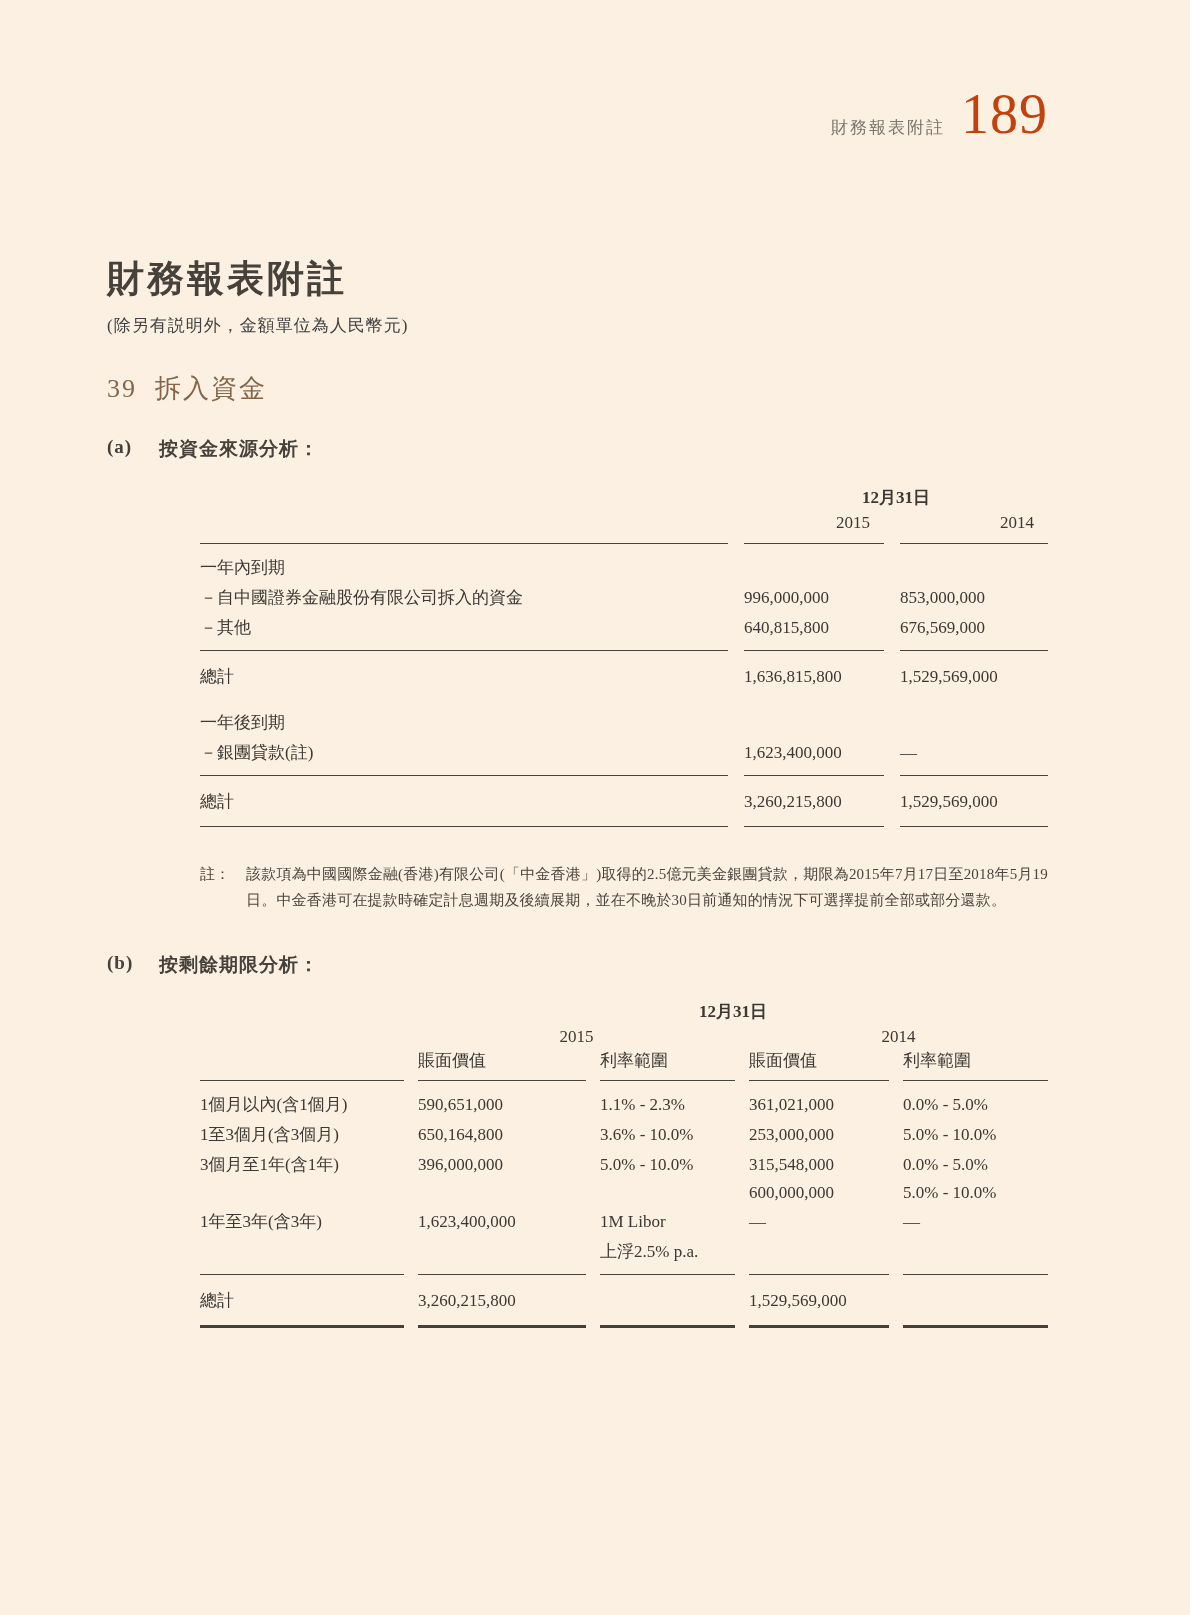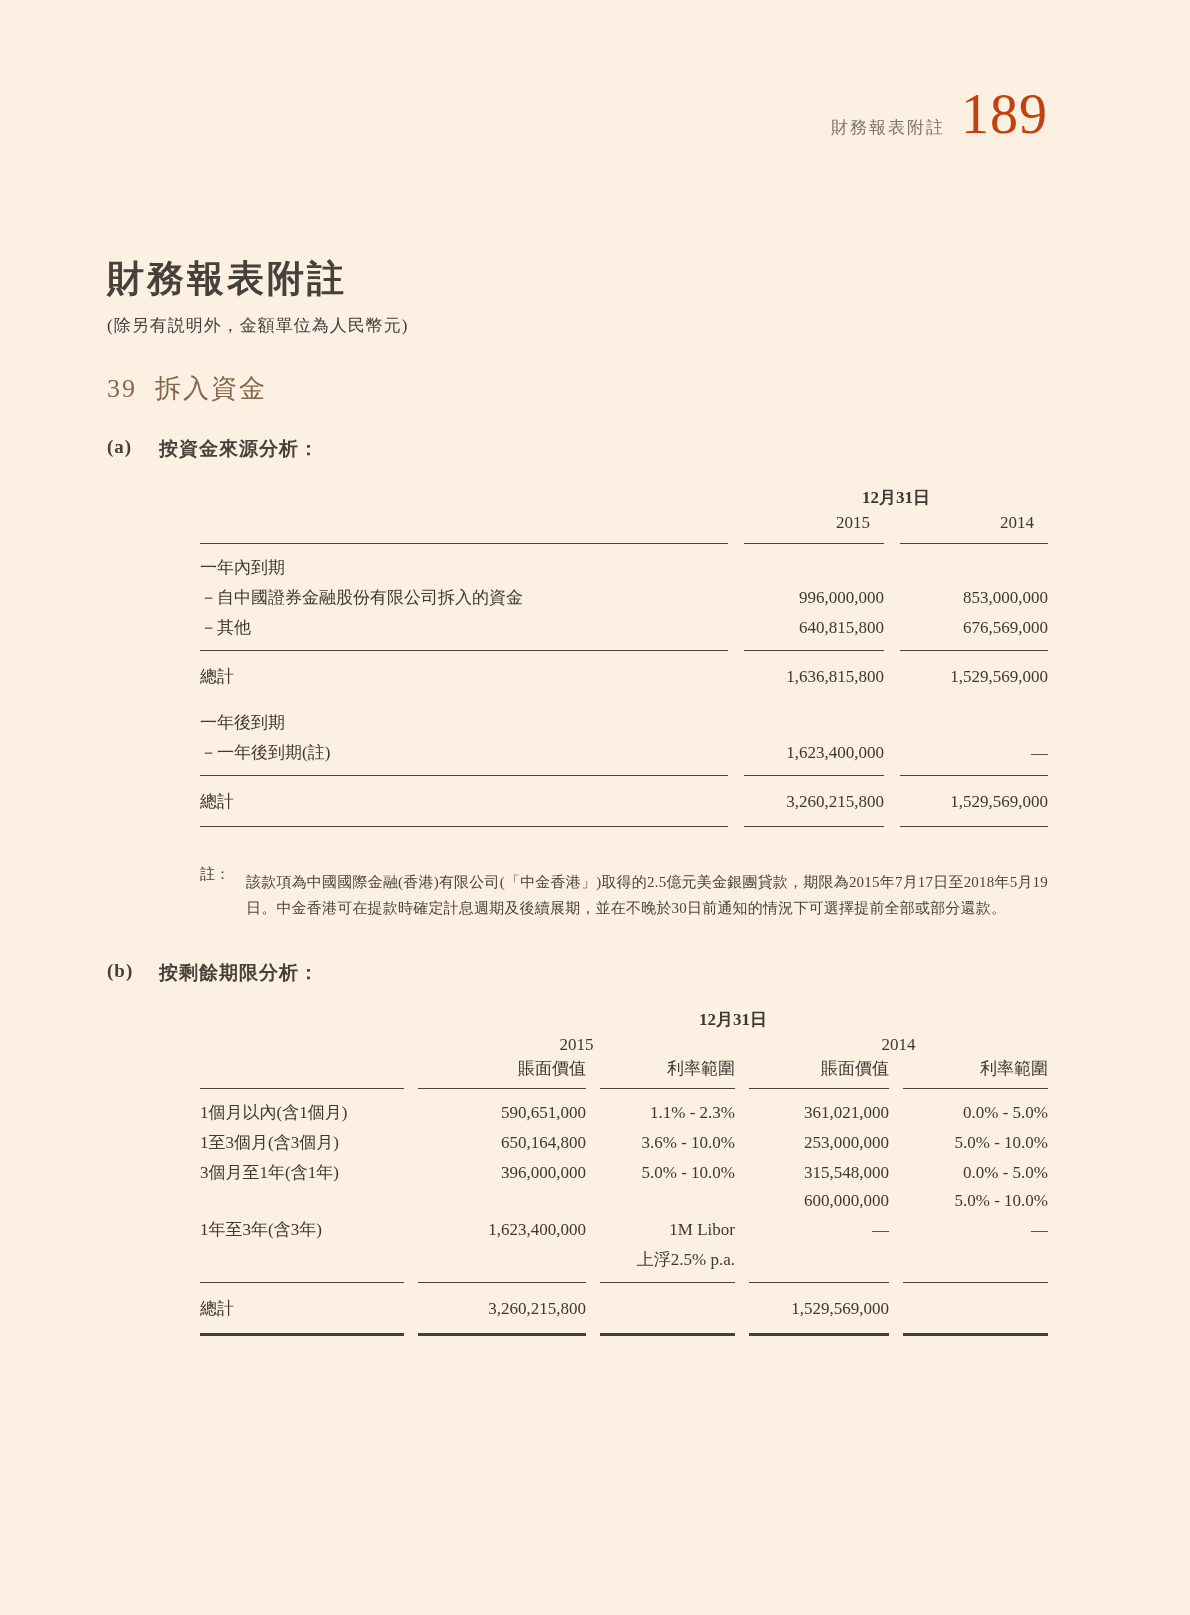--- a/index.html
+++ b/index.html
@@ -23,37 +23,37 @@
   .section-head{margin-top:34px;font-size:26px;color:#85664b;letter-spacing:2px;}
   .section-head .num{margin-right:18px;}
 
   .sub-head{margin-top:30px;display:flex;font-size:19px;font-weight:bold;letter-spacing:1px;color:#46413a;}
   .sub-head .marker{width:52px;flex:0 0 52px;font-weight:bold;}
 
   
   .tbl{margin-left:93px;width:848px;font-size:17px;color:#3d3833;}
   .ta-row{display:grid;grid-template-columns:1fr 140px 148px;column-gap:16px;align-items:baseline;}
   .tb-row{display:grid;grid-template-columns:1fr 168px 135px 140px 145px;column-gap:14px;align-items:baseline;}
-  .num{text-align:right;white-space:nowrap;}
+  .num{text-align:left;white-space:nowrap;}
   .b{font-weight:normal;}
   .cell{min-height:1px;}
   .line span{border-top:1.5px solid #49443e;display:block;height:0;}
   .line.thick span{border-top:3px solid #45403a;}
   .row-pad{padding:3.5px 0;}
   .sect-pad-top{padding-top:12px;}
   .total-pad{padding:14px 0 13px 0;}
   .hdr-date{font-weight:bold;text-align:center;}
   .hdr-year{text-align:right;padding-right:14px;}
   .hdr-year-c{text-align:center;}
   .hdr-sub{padding:2px 0 8px 0;}
 
   
   .note{margin:34px 0 0 93px;display:flex;width:848px;font-size:15px;line-height:1.75;color:#4a443d;}
   .note .nlabel{flex:0 0 46px;}
-  .note .ntext{flex:1;text-align:justify;letter-spacing:0.2px;margin-top:8px;}
+  .note .ntext{flex:1;text-align:justify;letter-spacing:0.2px;}
 </style>
 </head>
 <body>
 
 <div class="page">
 
   <div class="running-header">
     <span class="label">財務報表附註</span>
     <span class="pagenum">189</span>
   </div>
@@ -111,21 +111,21 @@
       <span class="num b">1,636,815,800</span>
       <span class="num">1,529,569,000</span>
     </div>
 
     <div class="ta-row row-pad" style="padding-top:10px;">
       <span>一年後到期</span>
       <span class="num b"></span>
       <span class="num"></span>
     </div>
     <div class="ta-row row-pad" style="padding-bottom:11px;">
-      <span>－一年後到期(註)</span>
+      <span>－銀團貸款(註)</span>
       <span class="num b">1,623,400,000</span>
       <span class="num">—</span>
     </div>
     <div class="ta-row line">
         <span></span>
         <span></span>
         <span></span>
       </div>
 
     <div class="ta-row total-pad">

